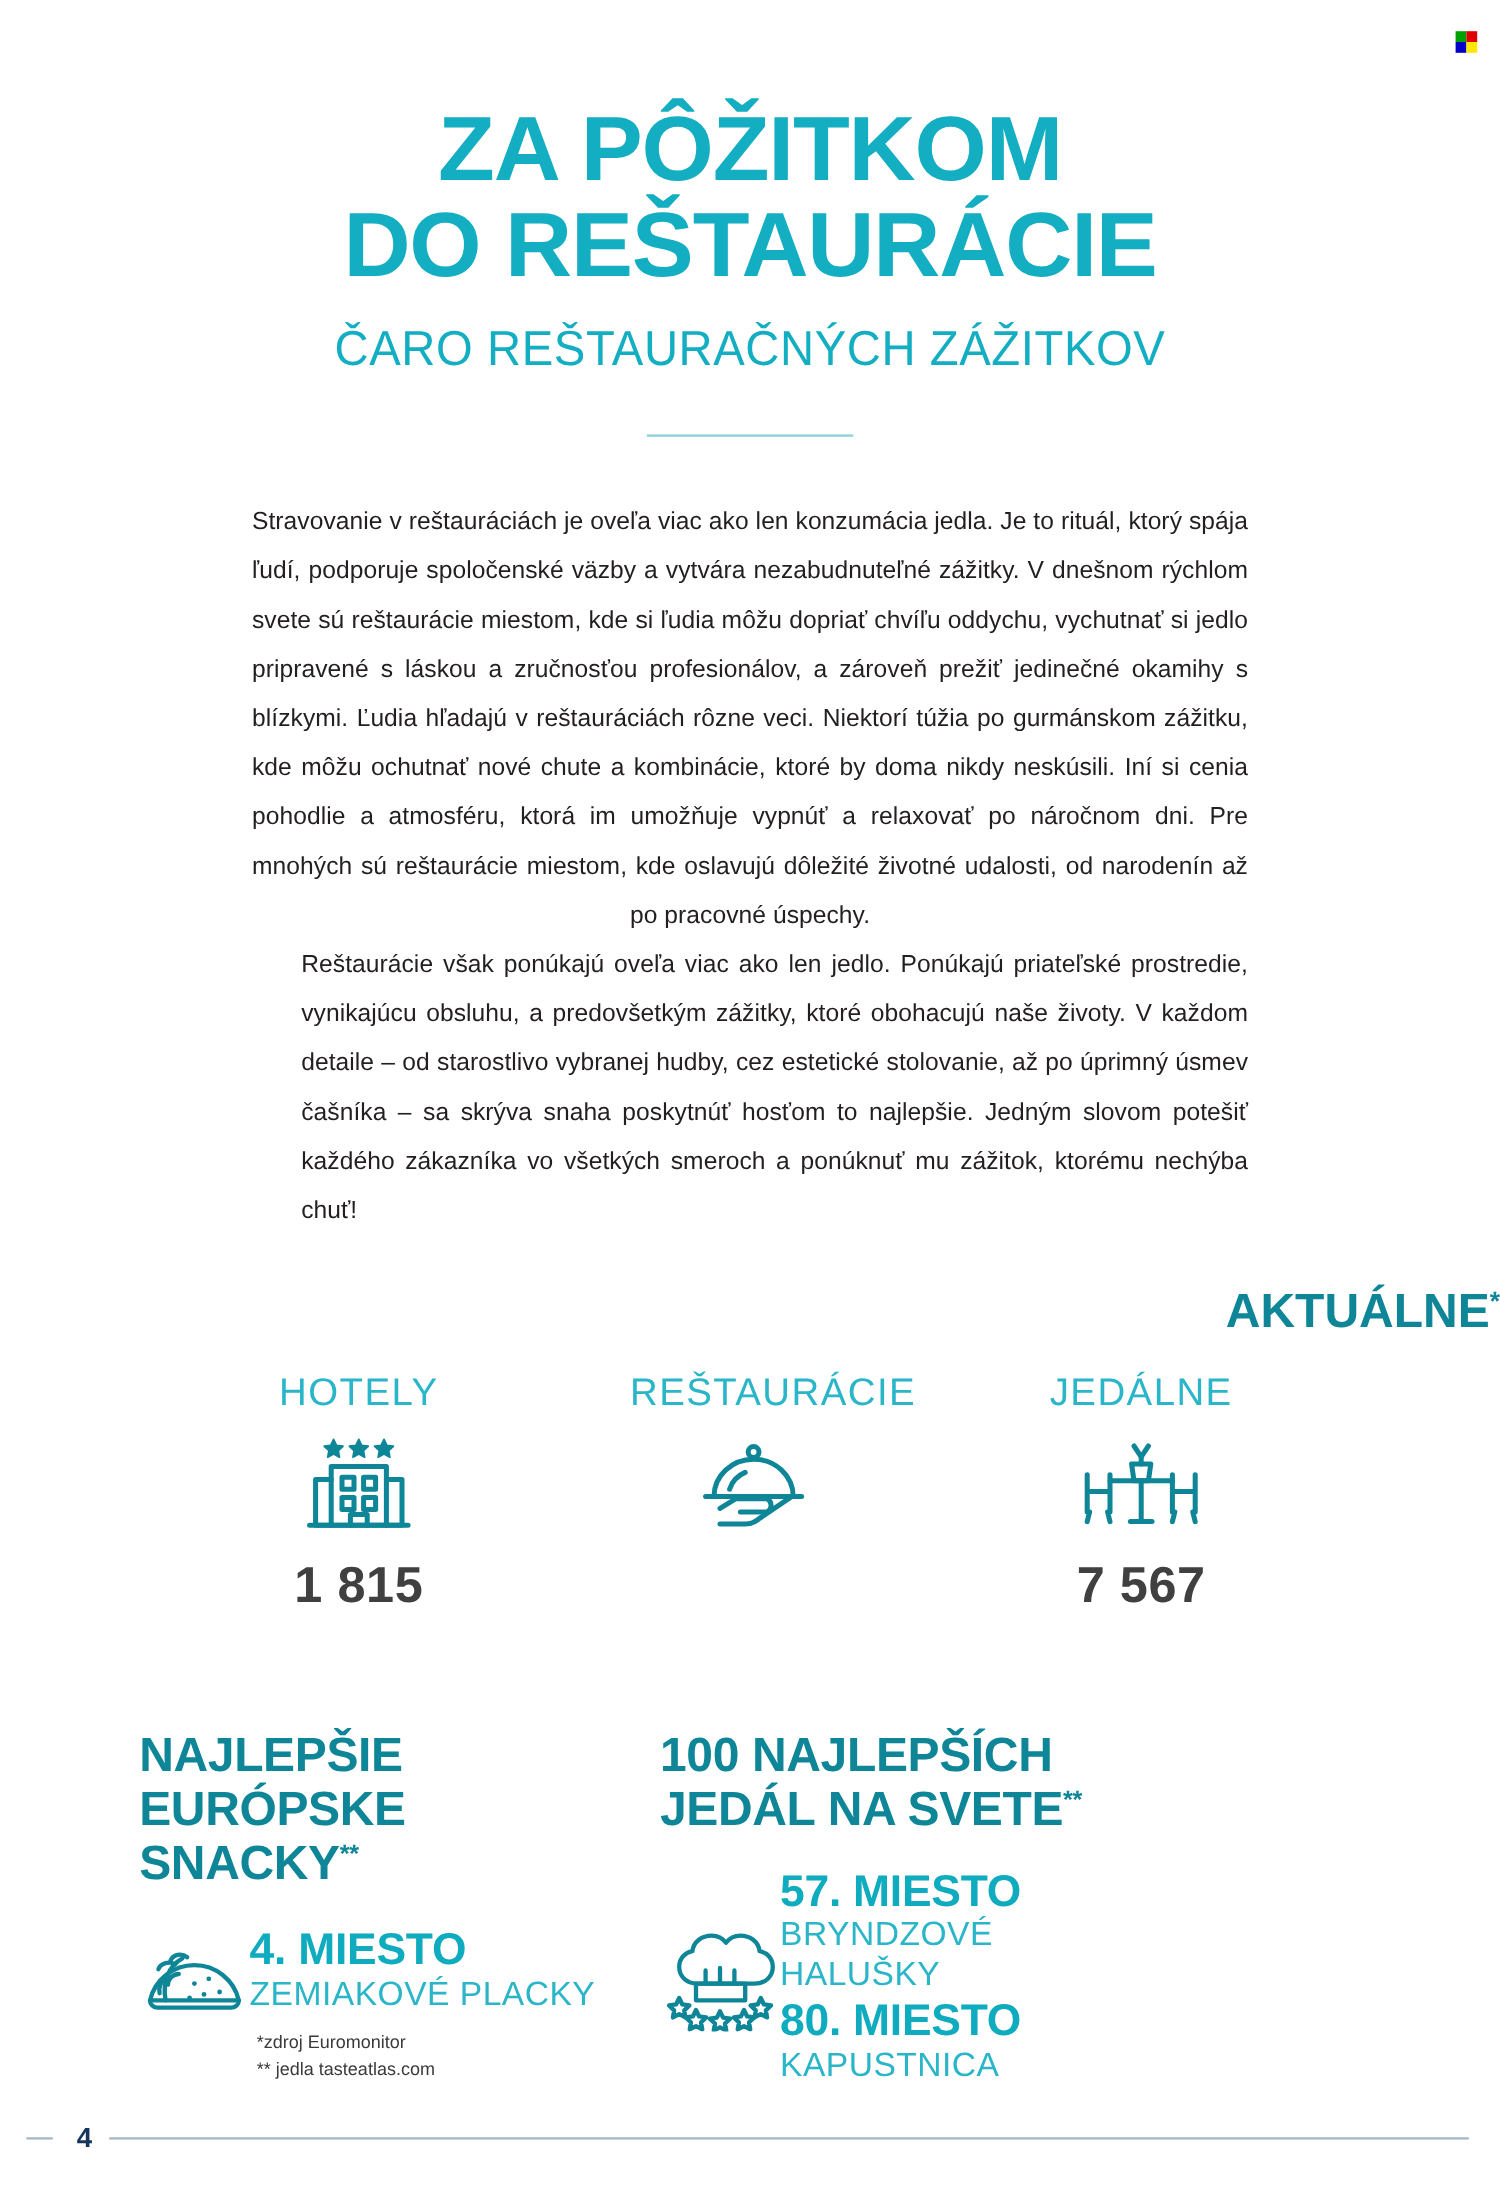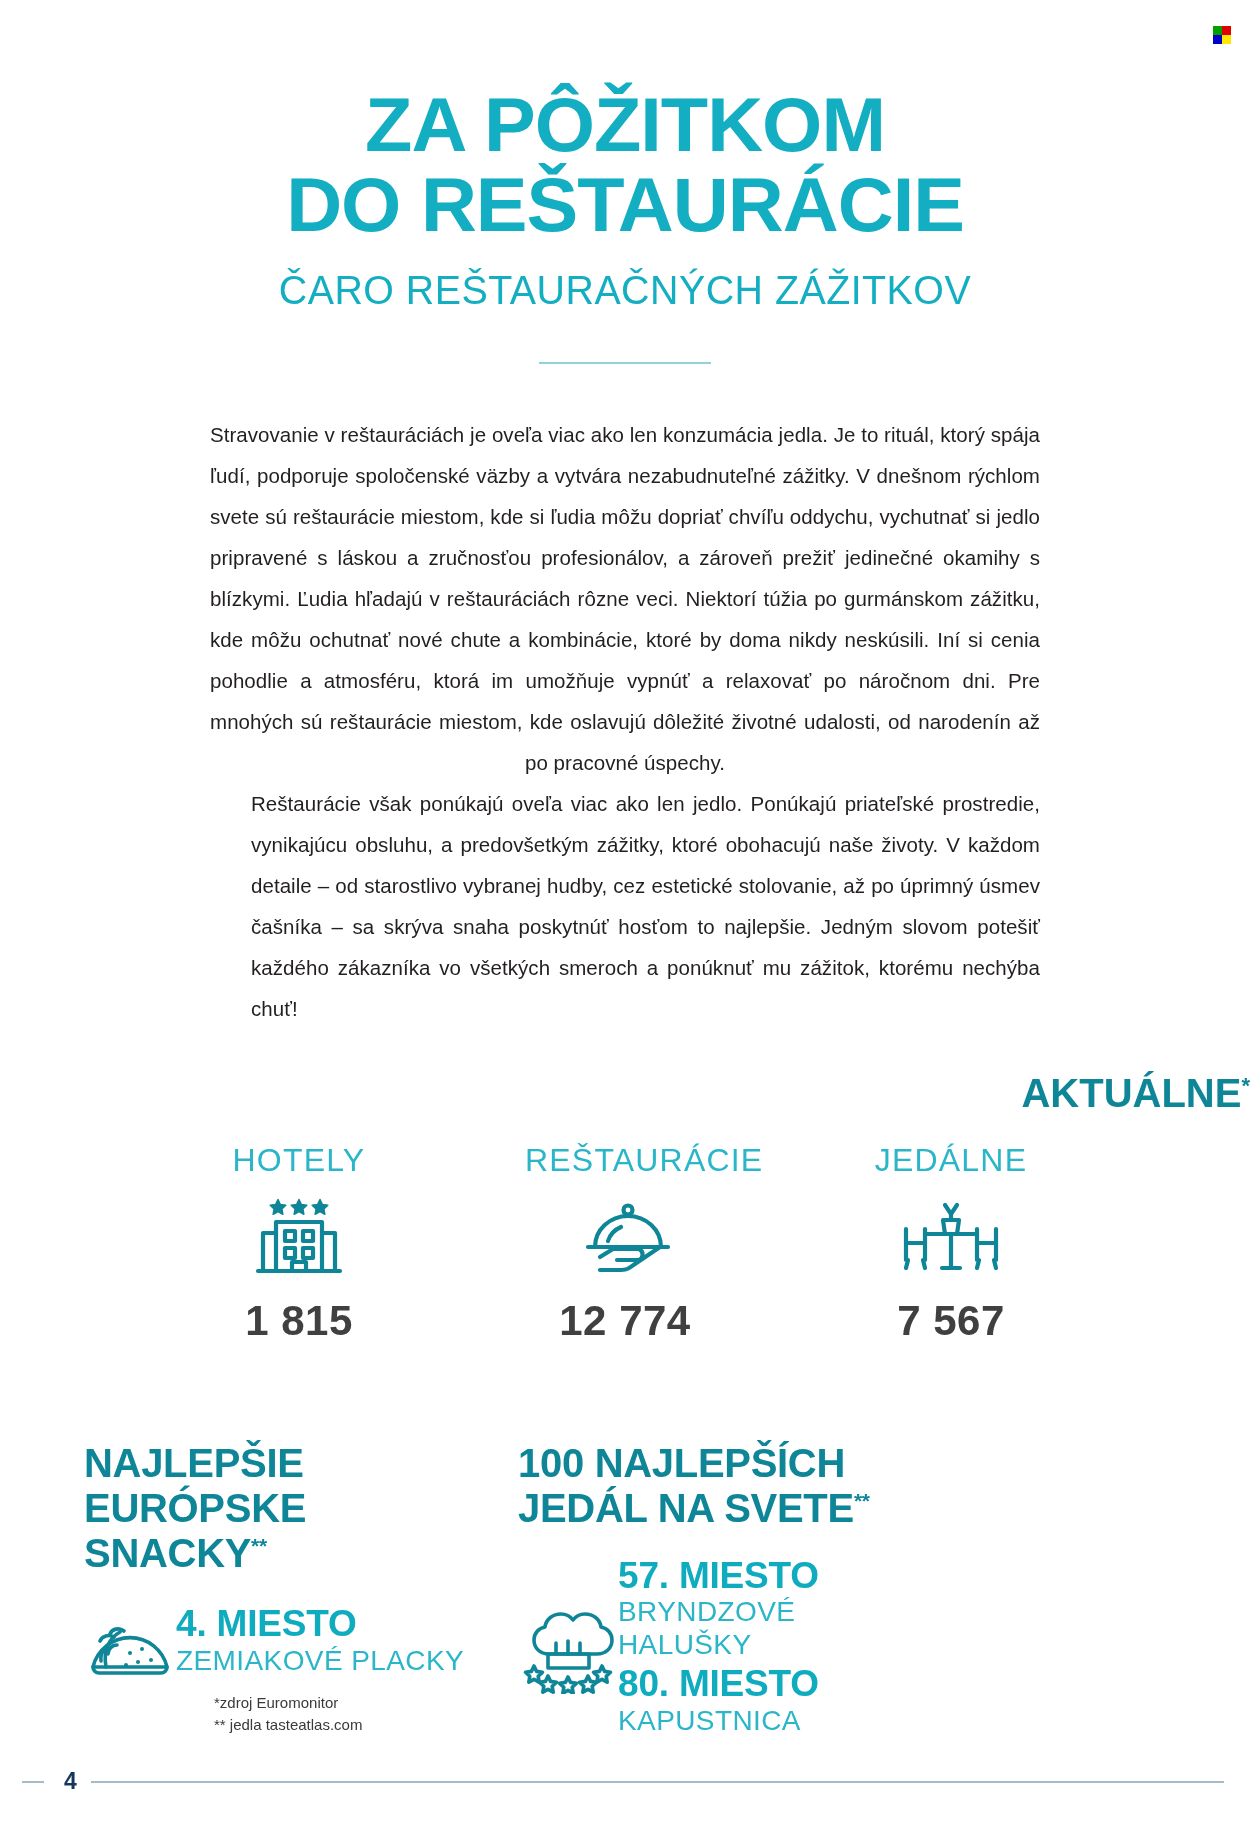--- a/index.html
+++ b/index.html
@@ -136,21 +136,21 @@
     font-weight: bold;
     font-size: 42px;
     letter-spacing: 0.5px;
     color: #404040;
   }
 
   
   .awards {
     display: flex;
     margin: 96px 0 0 0;
-    padding-left: 84px;
+    padding-left: 116px;
     gap: 34px;
   }
   .award { width: 400px; }
   .award-heading {
     font-family: "Liberation Sans Narrow", "Liberation Sans", sans-serif;
     font-weight: bold;
     font-size: 40px;
     line-height: 1.12;
     letter-spacing: -0.3px;
     color: #0e8697;
@@ -286,21 +286,20 @@
         <div class="stat-icon">
           <svg width="110" height="96" viewBox="0 0 110 96" fill="none" stroke="#0e8697" stroke-width="4.2" stroke-linecap="round" stroke-linejoin="round">
             <circle cx="58" cy="19" r="4.5"></circle>
             <path d="M25 56 a33 31 0 0 1 66 0"></path>
             <path d="M38 50 a24 22 0 0 1 13-14"></path>
             <path d="M18 56 h80"></path>
             <path d="M30 66 l13-8 h26 a6 6 0 0 1 0 11 H47"></path>
             <path d="M30 79 h21 a17 17 0 0 0 11-4 l28-19"></path>
           </svg>
         </div>
-        <div class="stat-value">12 774</div>
       </div>
 
       <div class="stat">
         <div class="stat-label">JEDÁLNE</div>
         <div class="stat-icon">
           <svg width="106" height="96" viewBox="0 0 106 96" fill="none" stroke="#0e8697" stroke-width="4.2" stroke-linecap="round" stroke-linejoin="round">
             <path d="M47 14 l6 9 6-9"></path>
             <path d="M53 23 v6"></path>
             <path d="M45 29 h16 l-2 14 H47z"></path>
             <path d="M27 43 h52"></path>

